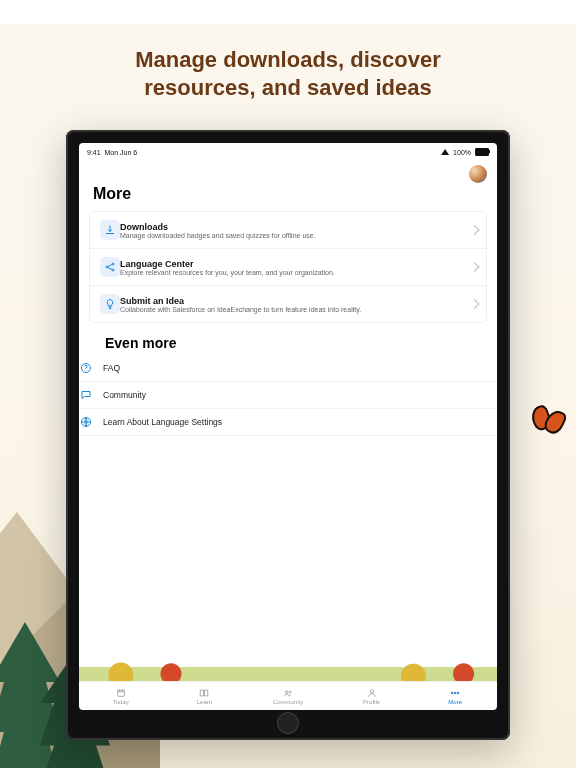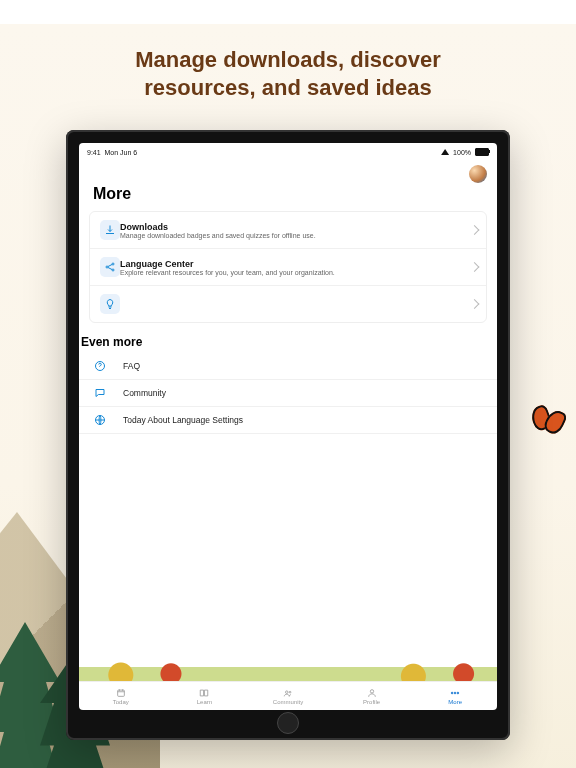--- a/index.html
+++ b/index.html
@@ -32,22 +32,22 @@
   .page-title{font-size:16px;font-weight:700;padding:2px 14px 8px;}
   
   .card{margin:0 10px 6px;border:1px solid #eee;border-radius:6px;}
   .row{display:flex;align-items:center;padding:8px 10px;position:relative;border-bottom:1px solid #f0f0f0;cursor:pointer;}
   .row:last-child{border-bottom:none;}
   .row .icon{width:20px;height:20px;border-radius:5px;background:#e8f1fb;display:flex;align-items:center;justify-content:center;}
   .row .icon svg{width:12px;height:12px;stroke:#1589d6;fill:none;stroke-width:2;}
   .row .txt .t{font-size:9px;font-weight:600;color:#111;}
   .row .txt .s{font-size:7px;color:#666;}
   .row .chev{position:absolute;right:8px;top:50%;transform:translateY(-50%);width:6px;height:6px;border-right:1.5px solid #bbb;border-bottom:1.5px solid #bbb;transform:translateY(-50%) rotate(-45deg);}
-  .section-label{font-size:12px;font-weight:700;padding:6px 2px 4px;}
-  .simple{display:flex;align-items:center;gap:16px;padding:6px 14px;border-bottom:1px solid #f0f0f0;cursor:pointer;}
+  .section-label{font-size:14px;font-weight:700;padding:6px 26px 4px;}
+  .simple{display:flex;align-items:center;gap:10px;padding:6px 0;border-bottom:1px solid #f0f0f0;cursor:pointer;}
   .simple .ic{width:14px;height:14px;display:flex;align-items:center;justify-content:center;}
   .simple .ic svg{width:12px;height:12px;stroke:#1589d6;fill:none;stroke-width:2;}
   .simple .lbl{font-size:8.5px;color:#222;}
   .spacer{flex:1;position:relative;}
   
   .flowers{position:absolute;bottom:0;left:0;right:0;height:60px;background:
     radial-gradient(circle at 10% 90%,#e0b838 0 12px,transparent 13px),
     radial-gradient(circle at 22% 88%,#d24a2a 0 10px,transparent 11px),
     radial-gradient(circle at 80% 92%,#e0b838 0 12px,transparent 13px),
     radial-gradient(circle at 92% 88%,#d24a2a 0 10px,transparent 11px),
@@ -122,20 +122,24 @@
               <div class="s">Explore relevant resources for you, your team, and your organization.</div>
             </div>
           <div class="chev"></div>
         </div>
         <div class="row">
           <div class="icon">
               <svg viewBox="0 0 24 24">
                 <path d="M9 18h6M10 21h4M12 3a6 6 0 0 0-4 10c1 1 1 2 1 3h6c0-1 0-2 1-3a6 6 0 0 0-4-10z"></path>
               </svg>
             </div>
+          <div class="txt">
+              <div class="t">Submit an Idea</div>
+              <div class="s">Collaborate with Salesforce on IdeaExchange to turn feature ideas into reality.</div>
+            </div>
           <div class="chev"></div>
         </div>
       </div>
 
       <div class="section-label">Even more</div>
 
       <div>
         <div class="simple">
           <span class="ic">
               <svg viewBox="0 0 24 24">
@@ -153,21 +157,21 @@
             </span>
           <span class="lbl">Community</span>
         </div>
         <div class="simple">
           <span class="ic">
               <svg viewBox="0 0 24 24">
                 <circle cx="12" cy="12" r="9"></circle>
                 <path d="M3 12h18M12 3c2.5 3 2.5 15 0 18M12 3c-2.5 3-2.5 15 0 18"></path>
               </svg>
             </span>
-          <span class="lbl">Today About Language Settings</span>
+          <span class="lbl">Learn About Language Settings</span>
         </div>
       </div>
 
       <div class="spacer">
         <div class="flowers"></div>
       </div>
 
       <div class="tabs">
         <div class="tab">
             <svg viewBox="0 0 24 24">

